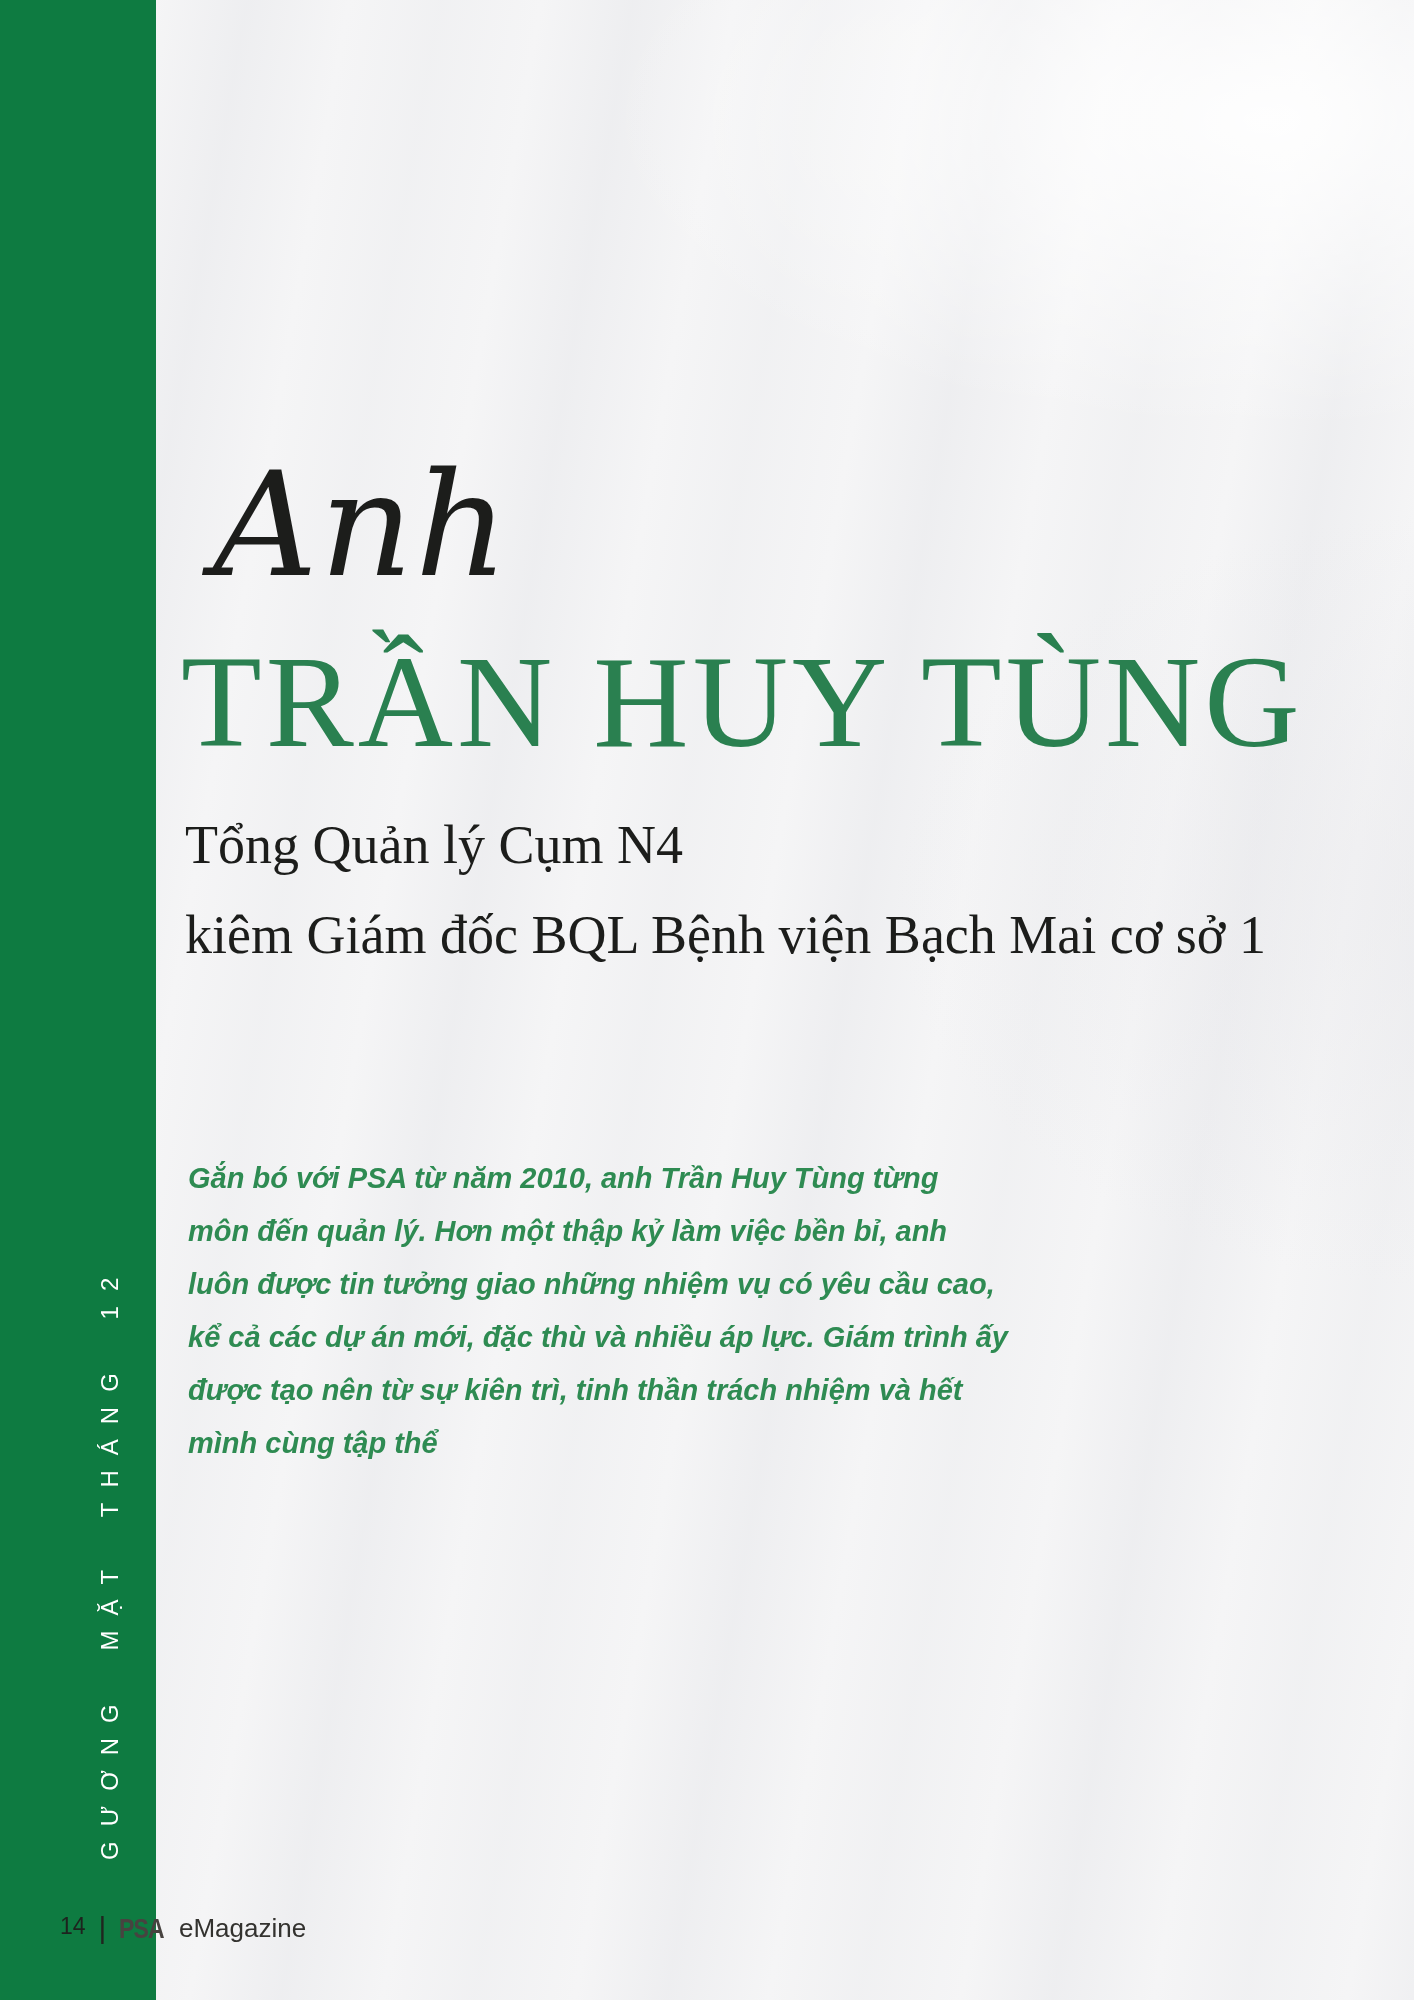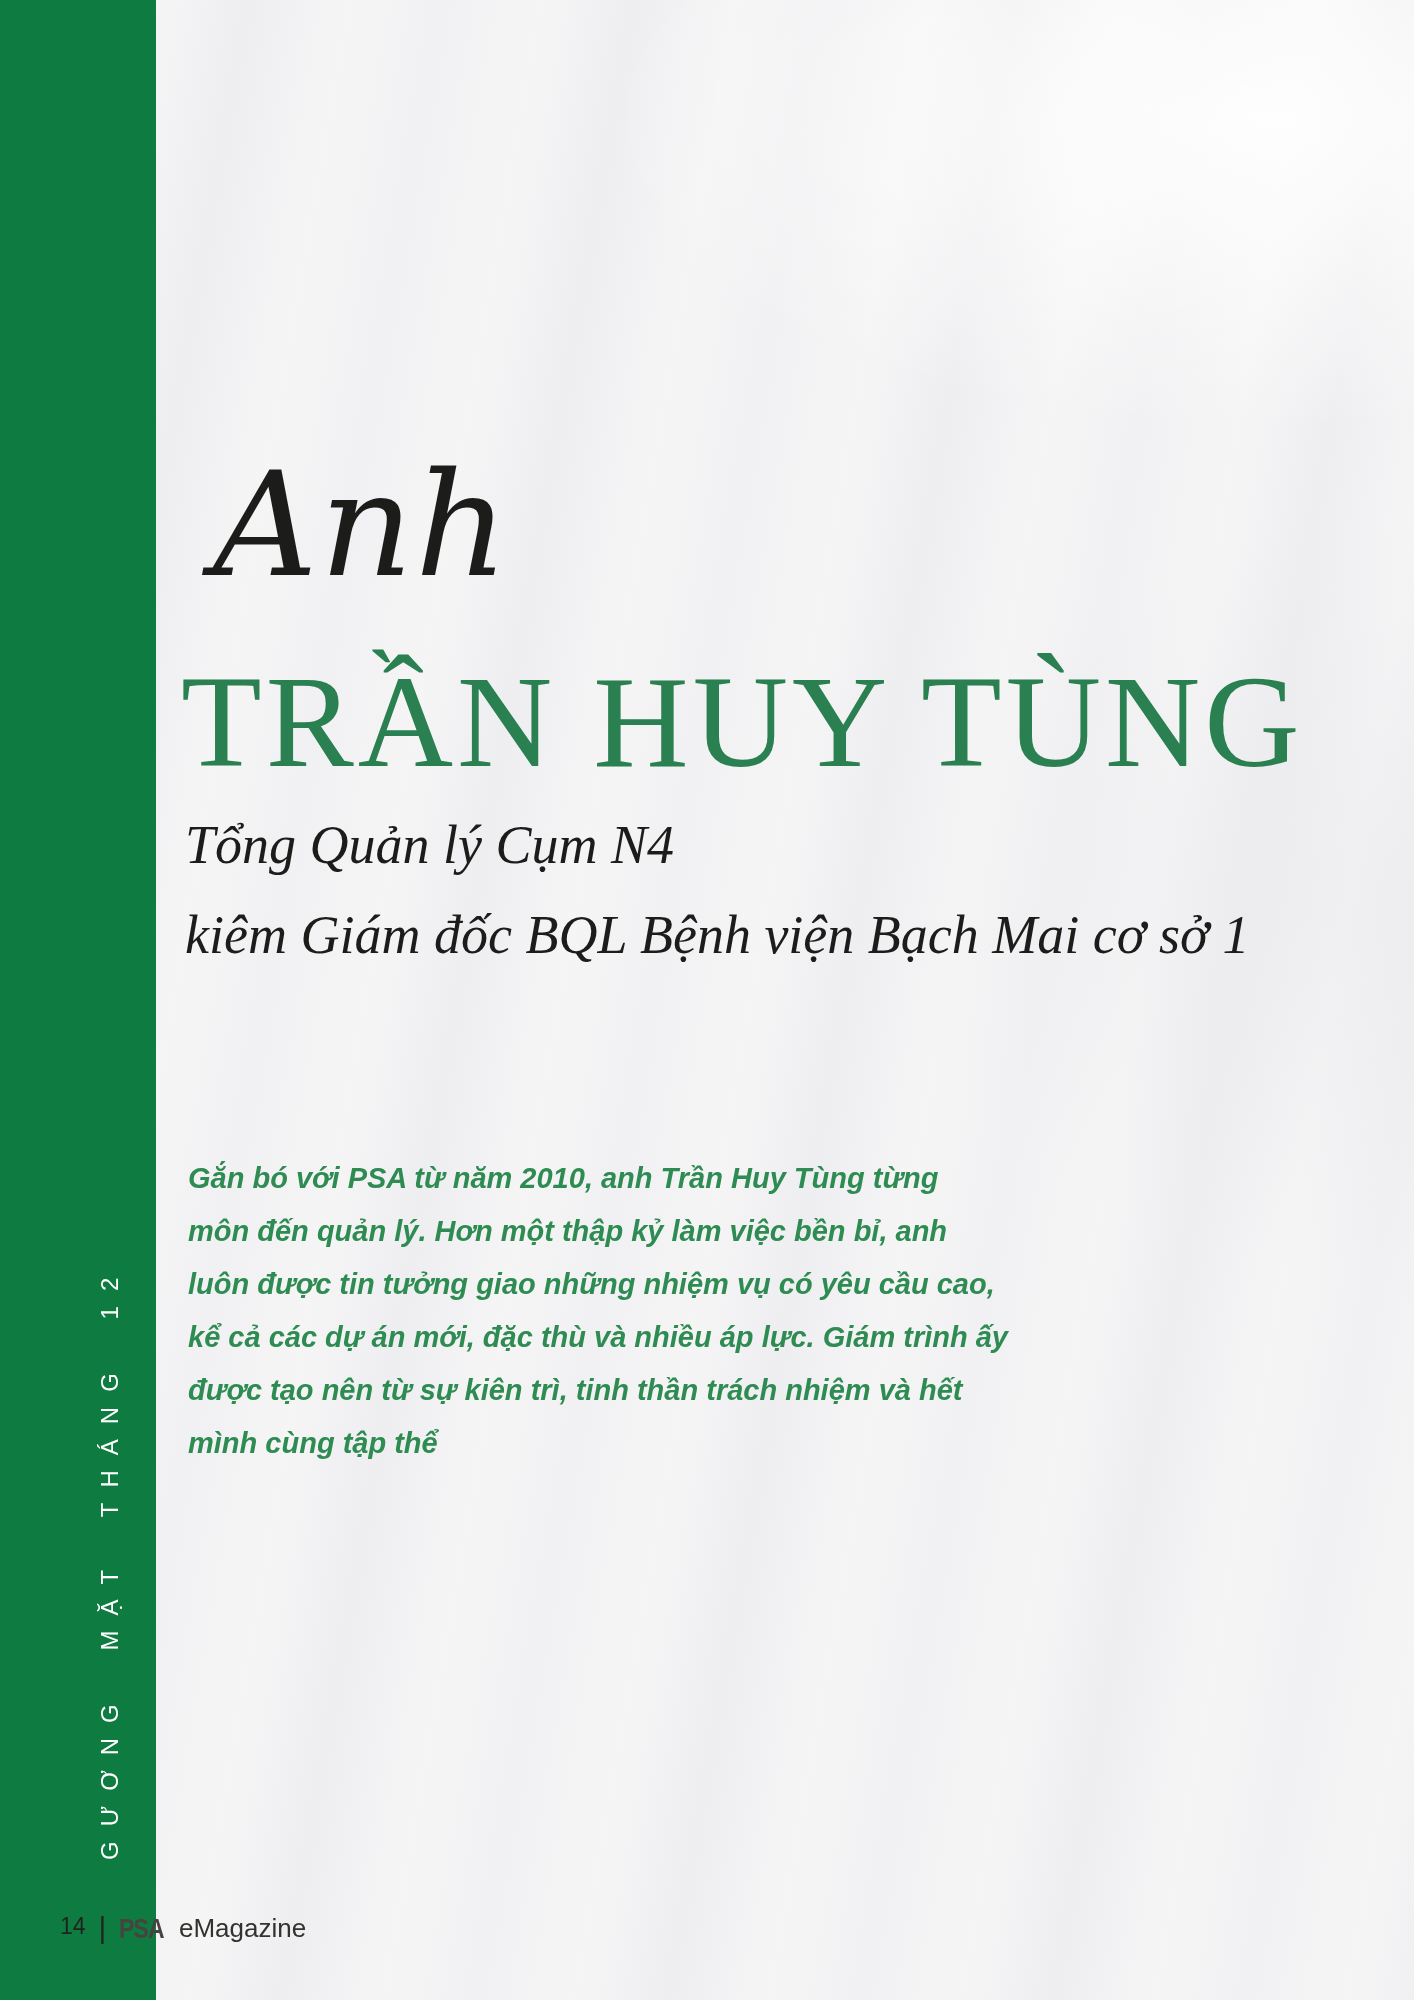--- a/index.html
+++ b/index.html
@@ -55,39 +55,38 @@
     font-family: "DejaVu Serif", serif;
     font-style: italic;
     font-size: 145px;
     line-height: 1;
     color: #1c1d1b;
     letter-spacing: 2px;
   }
   .title {
     position: absolute;
     left: 181px;
-    top: 656px;
+    top: 636px;
     font-family: "Liberation Serif", serif;
     font-weight: 400;
     font-size: 132px;
     line-height: 1;
     letter-spacing: 4px;
     color: #2a8050;
     white-space: nowrap;
   }
   .subtitle {
     position: absolute;
     left: 185px;
     top: 800px;
     font-family: "Liberation Serif", serif;
     font-size: 54px;
     line-height: 90px;
     color: #1c1d1b;
     white-space: nowrap;
-    font-style: italic;
   }
   .lede {
     position: absolute;
     left: 188px;
     top: 1152px;
     font-family: Liberation Sans, sans-serif;
     font-style: italic;
     font-weight: bold;
     font-size: 29px;
     line-height: 53px;

